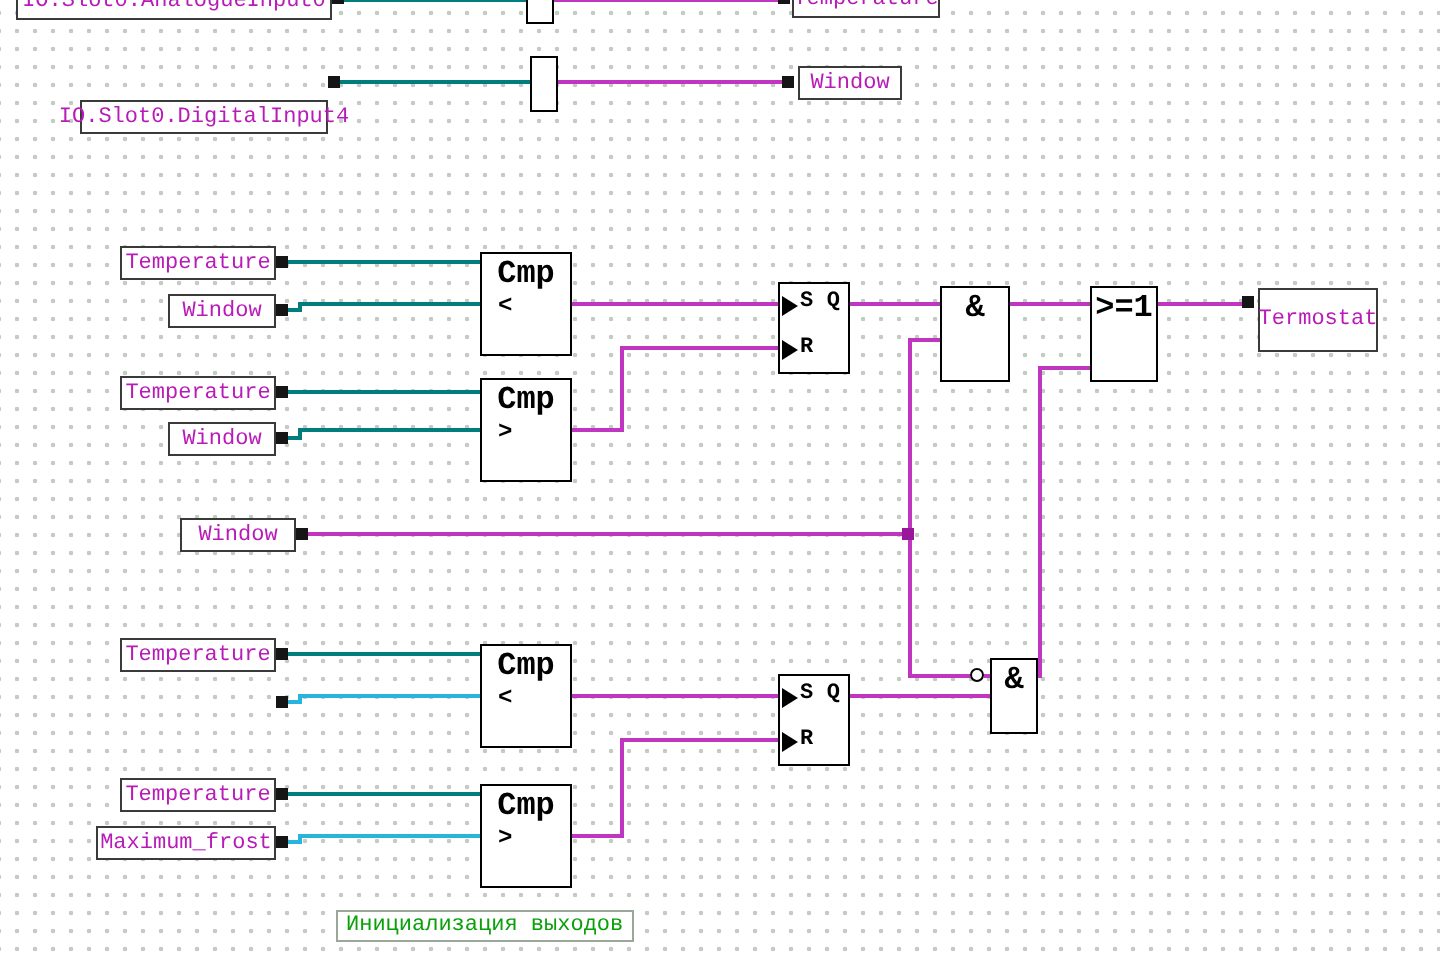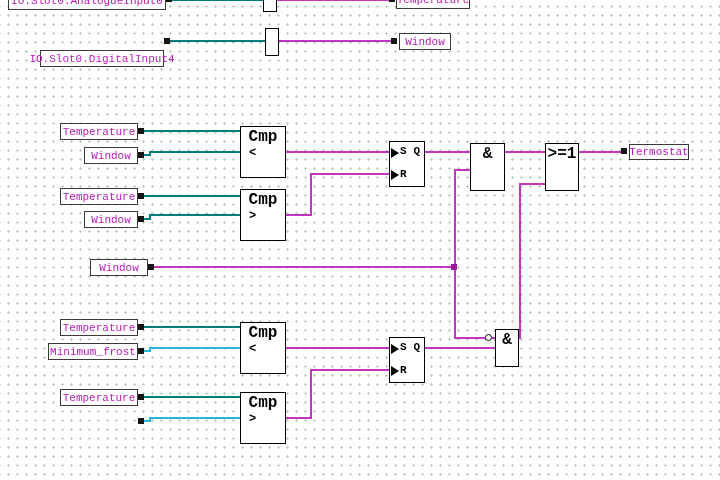--- a/index.html
+++ b/index.html
@@ -98,33 +98,32 @@
   <div class="wire mag" style="left:456px;top:169px;width:14px;height:2px"></div>
   <div class="wire mag" style="left:505px;top:151px;width:40px;height:2px"></div>
 
   <div class="blk" style="left:545px;top:143px;width:34px;height:48px">
     <span class="name">&gt;=1</span>
   </div>
   <div class="wire mag" style="left:521px;top:183px;width:24px;height:2px"></div>
   <div class="wire mag" style="left:519px;top:183px;width:2px;height:156px"></div>
   <div class="wire mag" style="left:579px;top:151px;width:42px;height:2px"></div>
   <div class="sq" style="left:621px;top:148px"></div>
-  <div class="vb" style="left:629px;top:144px;width:60px;height:16px">Termostat</div>
+  <div class="vb" style="left:629px;top:144px;width:60px;height:32px">Termostat</div>
 
   <div class="vb" style="left:90px;top:259px;width:58px;height:17px">Window</div>
   <div class="sq" style="left:148px;top:264px"></div>
   <div class="wire mag" style="left:154px;top:266px;width:300px;height:2px"></div>
   <div class="wire mag" style="left:454px;top:169px;width:2px;height:170px"></div>
   <div class="sq jsq" style="left:451px;top:264px"></div>
 
 
   <div class="vb" style="left:60px;top:319px;width:78px;height:17px">Temperature</div>
   <div class="sq" style="left:138px;top:324px"></div>
   <div class="wire teal" style="left:144px;top:326px;width:96px;height:2px"></div>
-  <div class="vb" style="left:48px;top:343px;width:90px;height:17px">Minimum_frost</div>
   <div class="sq" style="left:138px;top:348px"></div>
   <div class="wire cyan" style="left:144px;top:350px;width:7px;height:2px"></div>
   <div class="wire cyan" style="left:149px;top:347px;width:2px;height:5px"></div>
   <div class="wire cyan" style="left:151px;top:347px;width:89px;height:2px"></div>
   <div class="blk" style="left:240px;top:322px;width:46px;height:52px">
     <span class="name">Cmp</span>
     <span class="op" style="top:19px">&lt;</span>
   </div>
   <div class="wire mag" style="left:286px;top:347px;width:103px;height:2px"></div>
 
@@ -140,26 +139,28 @@
   <div class="wire mag" style="left:456px;top:337px;width:29px;height:2px"></div>
   <div class="circ" style="left:485px;top:334px"></div>
   <div class="wire mag" style="left:492px;top:337px;width:3px;height:2px"></div>
   <div class="blk" style="left:495px;top:329px;width:24px;height:38px">
     <span class="name">&amp;</span>
   </div>
 
   <div class="vb" style="left:60px;top:389px;width:78px;height:17px">Temperature</div>
   <div class="sq" style="left:138px;top:394px"></div>
   <div class="wire teal" style="left:144px;top:396px;width:96px;height:2px"></div>
+  <div class="vb" style="left:48px;top:413px;width:90px;height:17px">Maximum_frost</div>
   <div class="sq" style="left:138px;top:418px"></div>
   <div class="wire cyan" style="left:144px;top:420px;width:7px;height:2px"></div>
   <div class="wire cyan" style="left:149px;top:417px;width:2px;height:5px"></div>
   <div class="wire cyan" style="left:151px;top:417px;width:89px;height:2px"></div>
   <div class="blk" style="left:240px;top:392px;width:46px;height:52px">
     <span class="name">Cmp</span>
     <span class="op" style="top:19px">&gt;</span>
   </div>
   <div class="wire mag" style="left:286px;top:417px;width:26px;height:2px"></div>
   <div class="wire mag" style="left:310px;top:369px;width:2px;height:50px"></div>
   <div class="wire mag" style="left:310px;top:369px;width:79px;height:2px"></div>
 
+  <div class="comment" style="left:168px;top:455px">Инициализация выходов</div>
 
 </div>
 
 </body></html>

